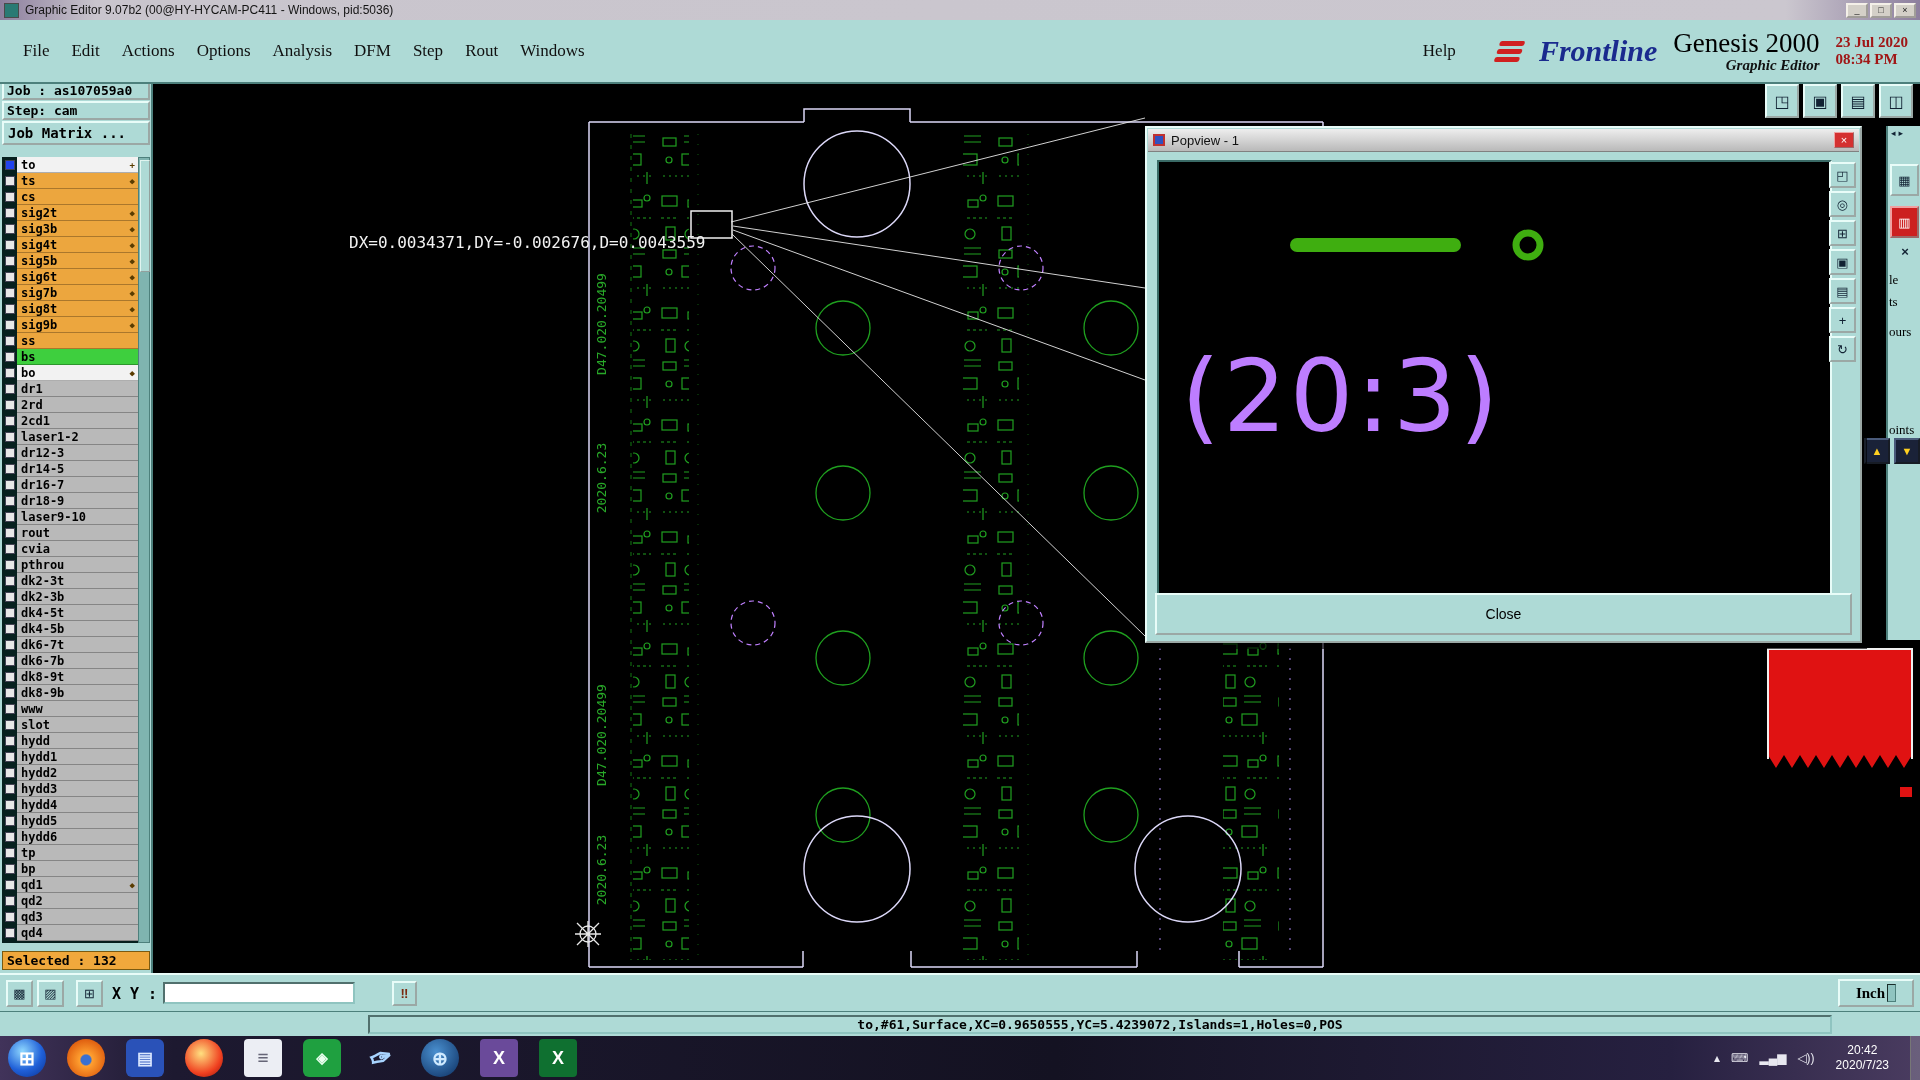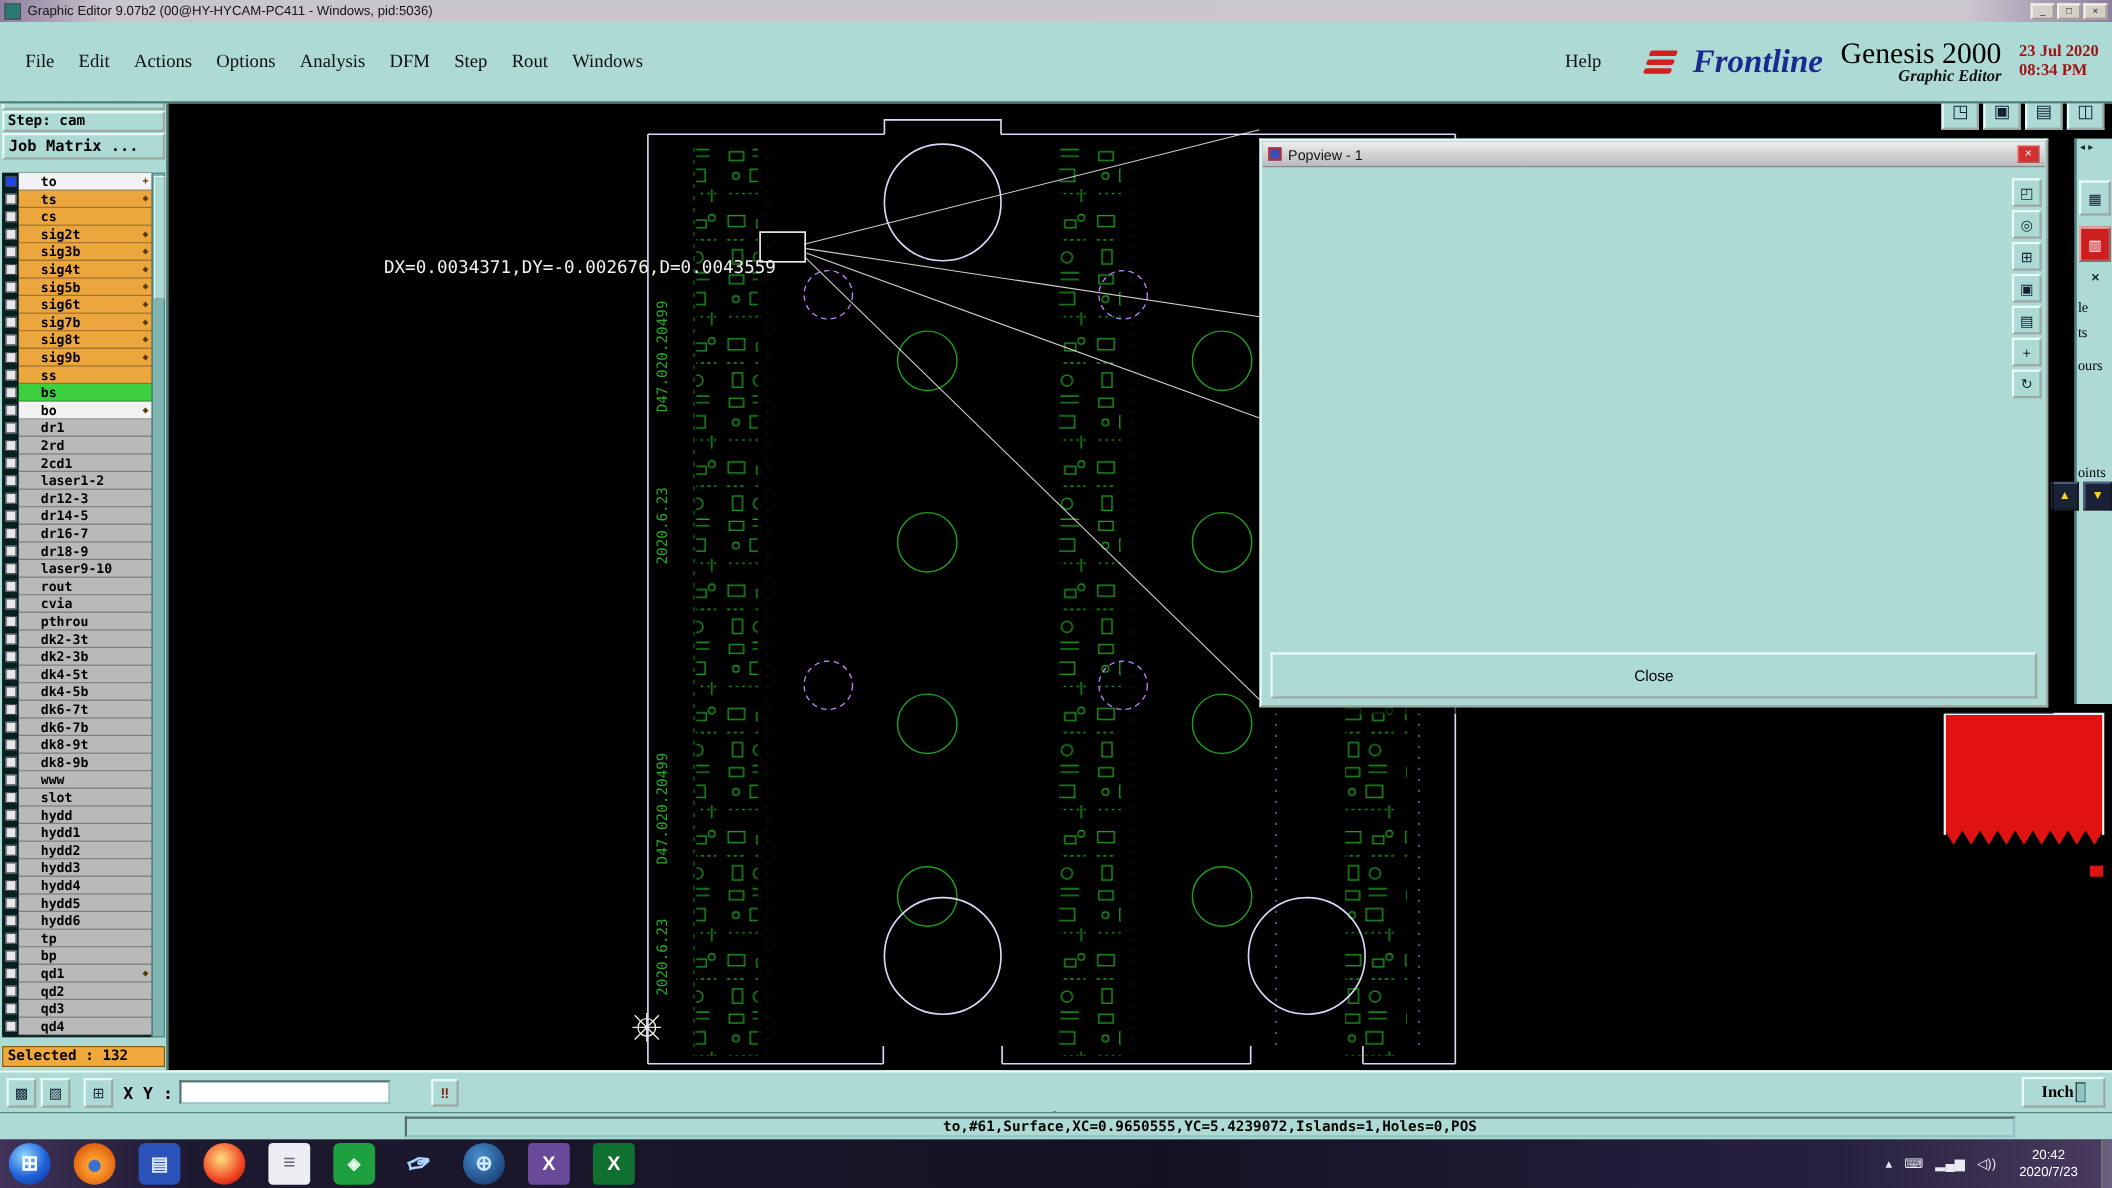--- a/index.html
+++ b/index.html
@@ -10,21 +10,21 @@
   .titlebar{position:absolute;left:0;top:0;width:1920px;height:20px;
     background:linear-gradient(90deg,#8d7f9e,#c9c5cd 5%,#cbc7cf 93%,#8d7f9e);
     display:flex;align-items:center;padding:0 4px;box-sizing:border-box;z-index:8;}
   .tb-appicon{width:13px;height:13px;background:#2a7a74;border:1px solid #4a4a4a;margin-right:6px;}
   .tb-title{font-size:12px;color:#141414;white-space:nowrap;}
   .tb-btns{margin-left:auto;display:flex;gap:2px;}
   .wbtn{width:22px;height:15px;background:#d4d0c8;border:2px outset #f4f0e8;font-size:9px;
     line-height:11px;text-align:center;color:#222;box-sizing:border-box;}
 
   
-  .menubar{position:absolute;left:0;top:20px;width:1920px;height:74px;background:#aedad6;
+  .menubar{position:absolute;left:0;top:20px;width:1920px;height:64px;background:#aedad6;
     border-bottom:2px solid #4d807c;box-sizing:border-box;display:flex;align-items:center;
     padding:0 12px;z-index:8;}
   .menu-item{font-family:"Liberation Serif",serif;font-size:17px;color:#101010;
     padding:6px 11px;white-space:nowrap;cursor:default;}
   .menu-items{display:flex;align-items:center;}
   .menu-help{margin-left:auto;margin-right:30px;}
   .brand{display:flex;align-items:center;gap:16px;}
   .logo{display:flex;align-items:center;gap:17px;}
   .logo-bars{display:flex;flex-direction:column;gap:3px;transform:skewX(-18deg);}
   .logo-bars i{display:block;width:25px;height:5px;background:#d02020;border-radius:2px;}
@@ -46,21 +46,21 @@
   .jm-btn{position:absolute;left:2px;top:43px;width:148px;height:24px;background:#aedad6;
     border:2px outset #e8fcf8;font-family:"DejaVu Sans Mono",monospace;font-weight:bold;
     font-size:14px;text-align:left;padding-left:4px;color:#000;}
   .layer-list{position:absolute;left:2px;top:79px;width:136px;height:786px;background:#06201e;overflow:hidden;}
   .layer-row{display:flex;height:16px;align-items:stretch;}
   .layer-chk{width:15px;background:#06201e;position:relative;flex:none;}
   .layer-chk::after{content:"";position:absolute;left:3px;top:3px;width:8px;height:8px;
     background:#e8e8e8;border:1px solid #445;}
   .chk-active::after{background:#2244ee;}
   .layer-name{flex:1;font-family:"DejaVu Sans Mono",monospace;font-weight:bold;font-size:12px;
-    line-height:16px;padding-left:20px;color:#000;border-bottom:1px solid rgba(0,0,0,.28);
+    line-height:16px;padding-left:4px;color:#000;border-bottom:1px solid rgba(0,0,0,.28);
     position:relative;white-space:nowrap;box-sizing:border-box;}
   .lay-white{background:#f2f2f2;}
   .lay-orange{background:#eca63e;}
   .lay-green{background:#3ecf3e;}
   .lay-gray{background:#b9b9b9;}
   .layer-marker{position:absolute;right:3px;top:0;font-size:9px;color:#5a3c00;line-height:16px;}
   .list-scrollbar{position:absolute;right:1px;top:79px;width:12px;height:786px;background:#7fb4b0;
     border:1px solid #4d807c;box-sizing:border-box;}
   .list-scrollbar .thumb{position:absolute;left:1px;top:2px;width:8px;height:110px;
     background:#aedad6;border:1px outset #e0f4f0;}
@@ -649,20 +649,27 @@
       <div class="show-desktop"></div>
     </div>
   </div>
 
   <div class="popview">
     <div class="pv-titlebar">
       <span class="pv-ticon"></span>
       <span class="pv-title">Popview - 1</span>
       <span class="pv-x">×</span>
     </div>
+    <div class="pv-canvas">
+      <svg width="671" height="448">
+        <rect x="131" y="76" width="171" height="14" rx="7" fill="#3fae10"></rect>
+        <circle cx="369" cy="83" r="12" fill="none" stroke="#3fae10" stroke-width="7"></circle>
+      </svg>
+      <div class="pv-ratio">(20:3)</div>
+    </div>
     <div class="pv-tools">
       <div class="pv-tool">◰</div>
       <div class="pv-tool">◎</div>
       <div class="pv-tool">⊞</div>
       <div class="pv-tool">▣</div>
       <div class="pv-tool">▤</div>
       <div class="pv-tool">+</div>
       <div class="pv-tool">↻</div>
     </div>
     <button class="pv-close">Close</button>

